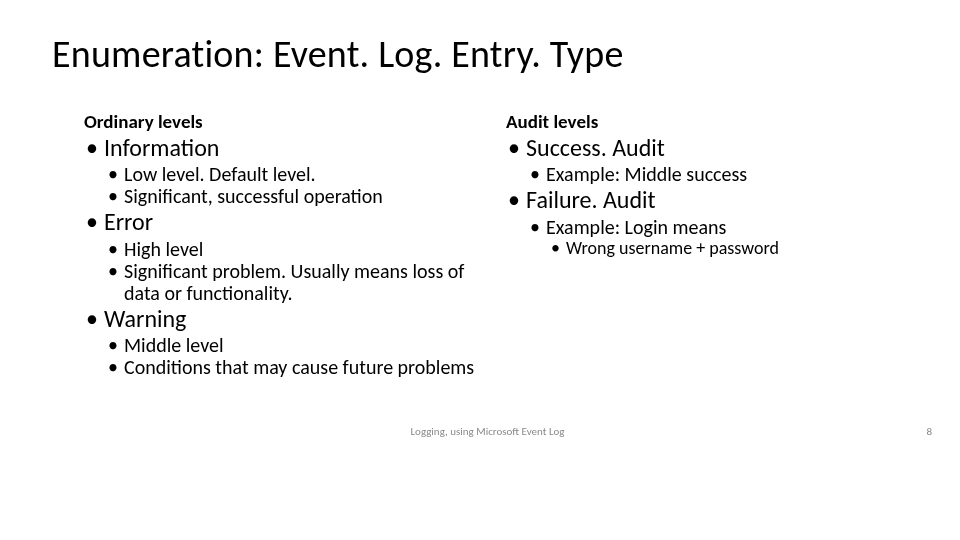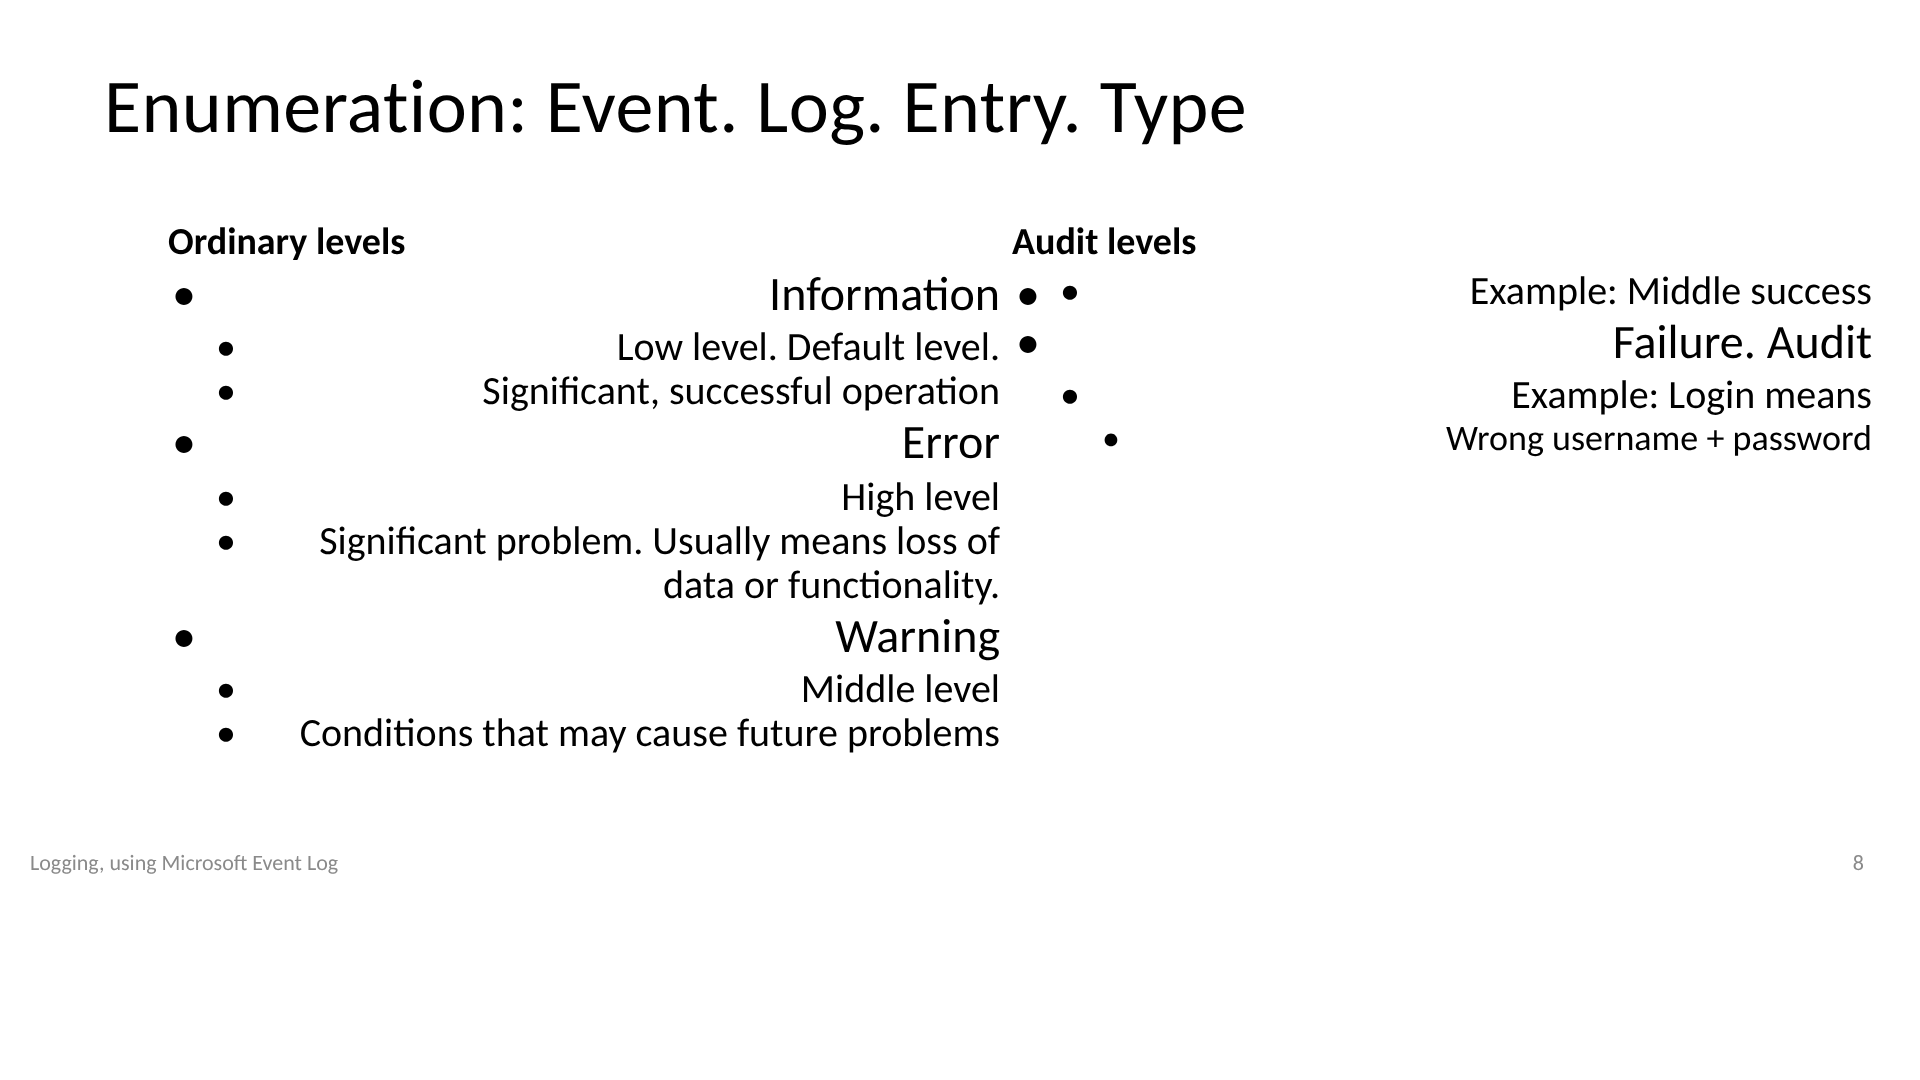--- a/index.html
+++ b/index.html
@@ -43,21 +43,20 @@
   }
   .section-head {
     font-size: 19px;
     font-weight: 700;
     margin: 0 0 2px 0;
   }
   ul {
     margin: 0;
     padding: 0;
     list-style: none;
-    text-align: right;
   }
   li {
     position: relative;
     line-height: 1.1;
   }
   
   .lvl1 > li {
     font-size: 24px;
     padding-left: 20px;
     margin-top: 2px;
@@ -102,21 +101,21 @@
     font-size: 18px;
   }
   .spacer-top {
     margin-top: 6px;
   }
   .footer-center {
     position: absolute;
     left: 15px;
     right: 0;
     bottom: 18px;
-    text-align: left;
+    text-align: center;
     font-size: 11px;
     color: #8a8a8a;
   }
   .footer-right {
     position: absolute;
     right: 28px;
     bottom: 18px;
     font-size: 11px;
     color: #8a8a8a;
   }
@@ -154,20 +153,21 @@
             <li><span>Conditions that may cause future problems</span></li>
           </ul>
         </li>
       </ul>
     </div>
 
     <div class="col-right">
       <div class="section-head">Audit levels</div>
       <ul class="lvl1">
         <li>
+          <span>Success. Audit</span>
           <ul class="lvl2">
             <li>
               <span>Example: Middle success</span>
             </li>
           </ul>
         </li>
         <li class="spacer-top">
           <span>Failure. Audit</span>
           <ul class="lvl2">
             <li>

